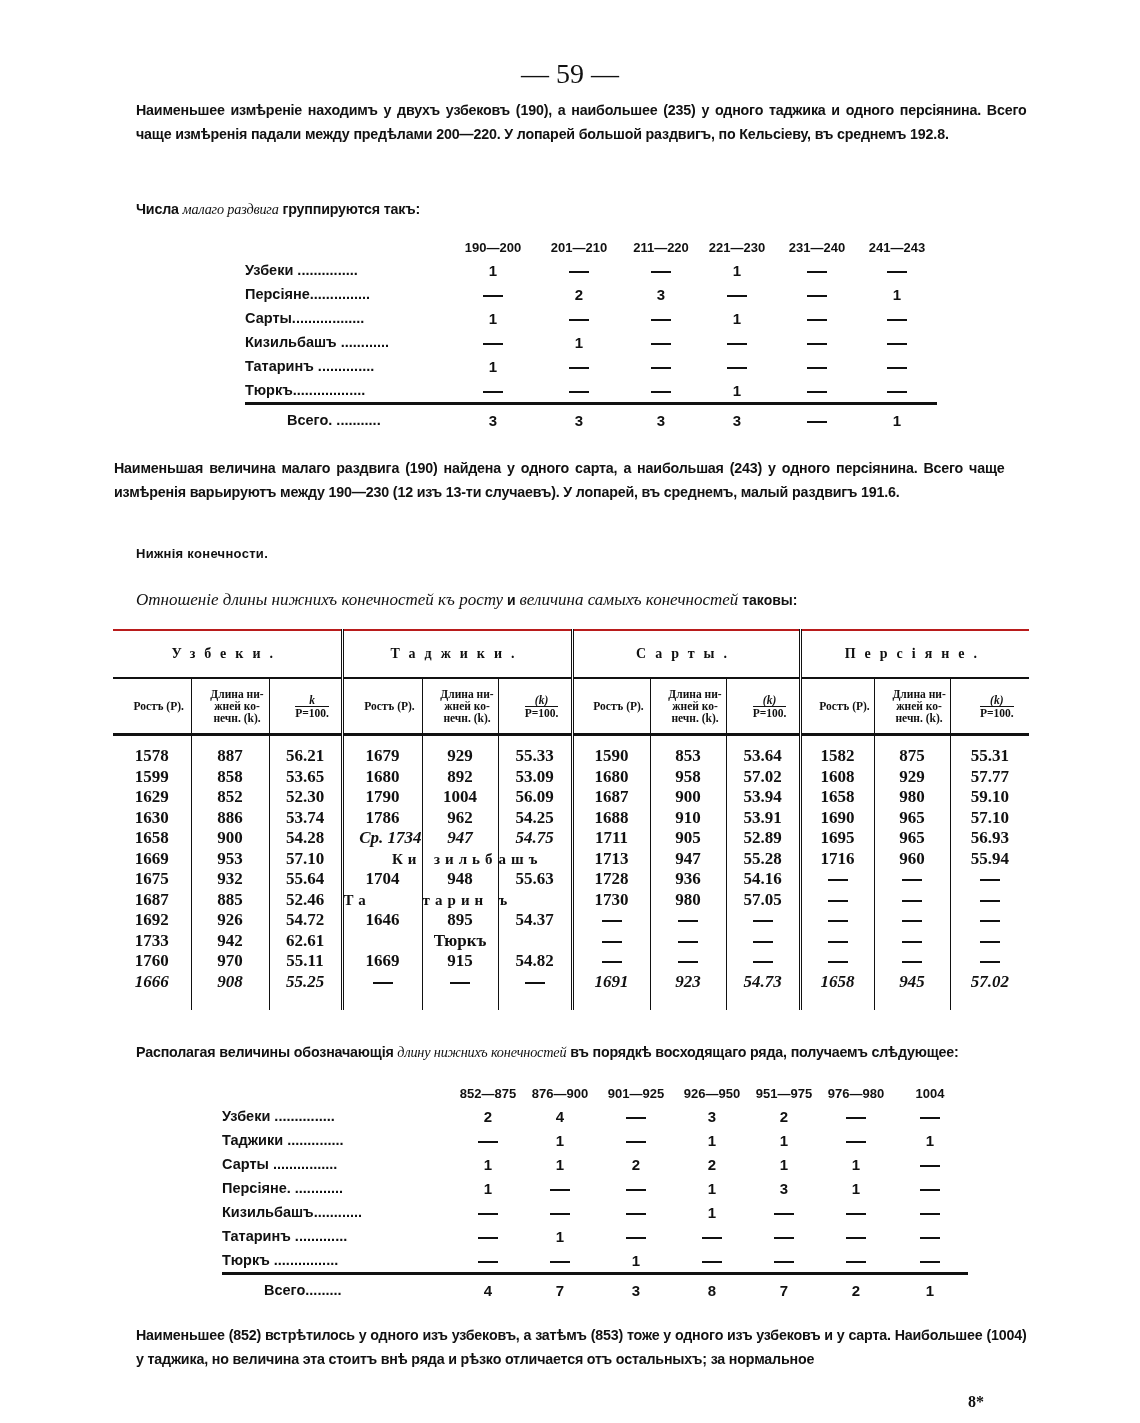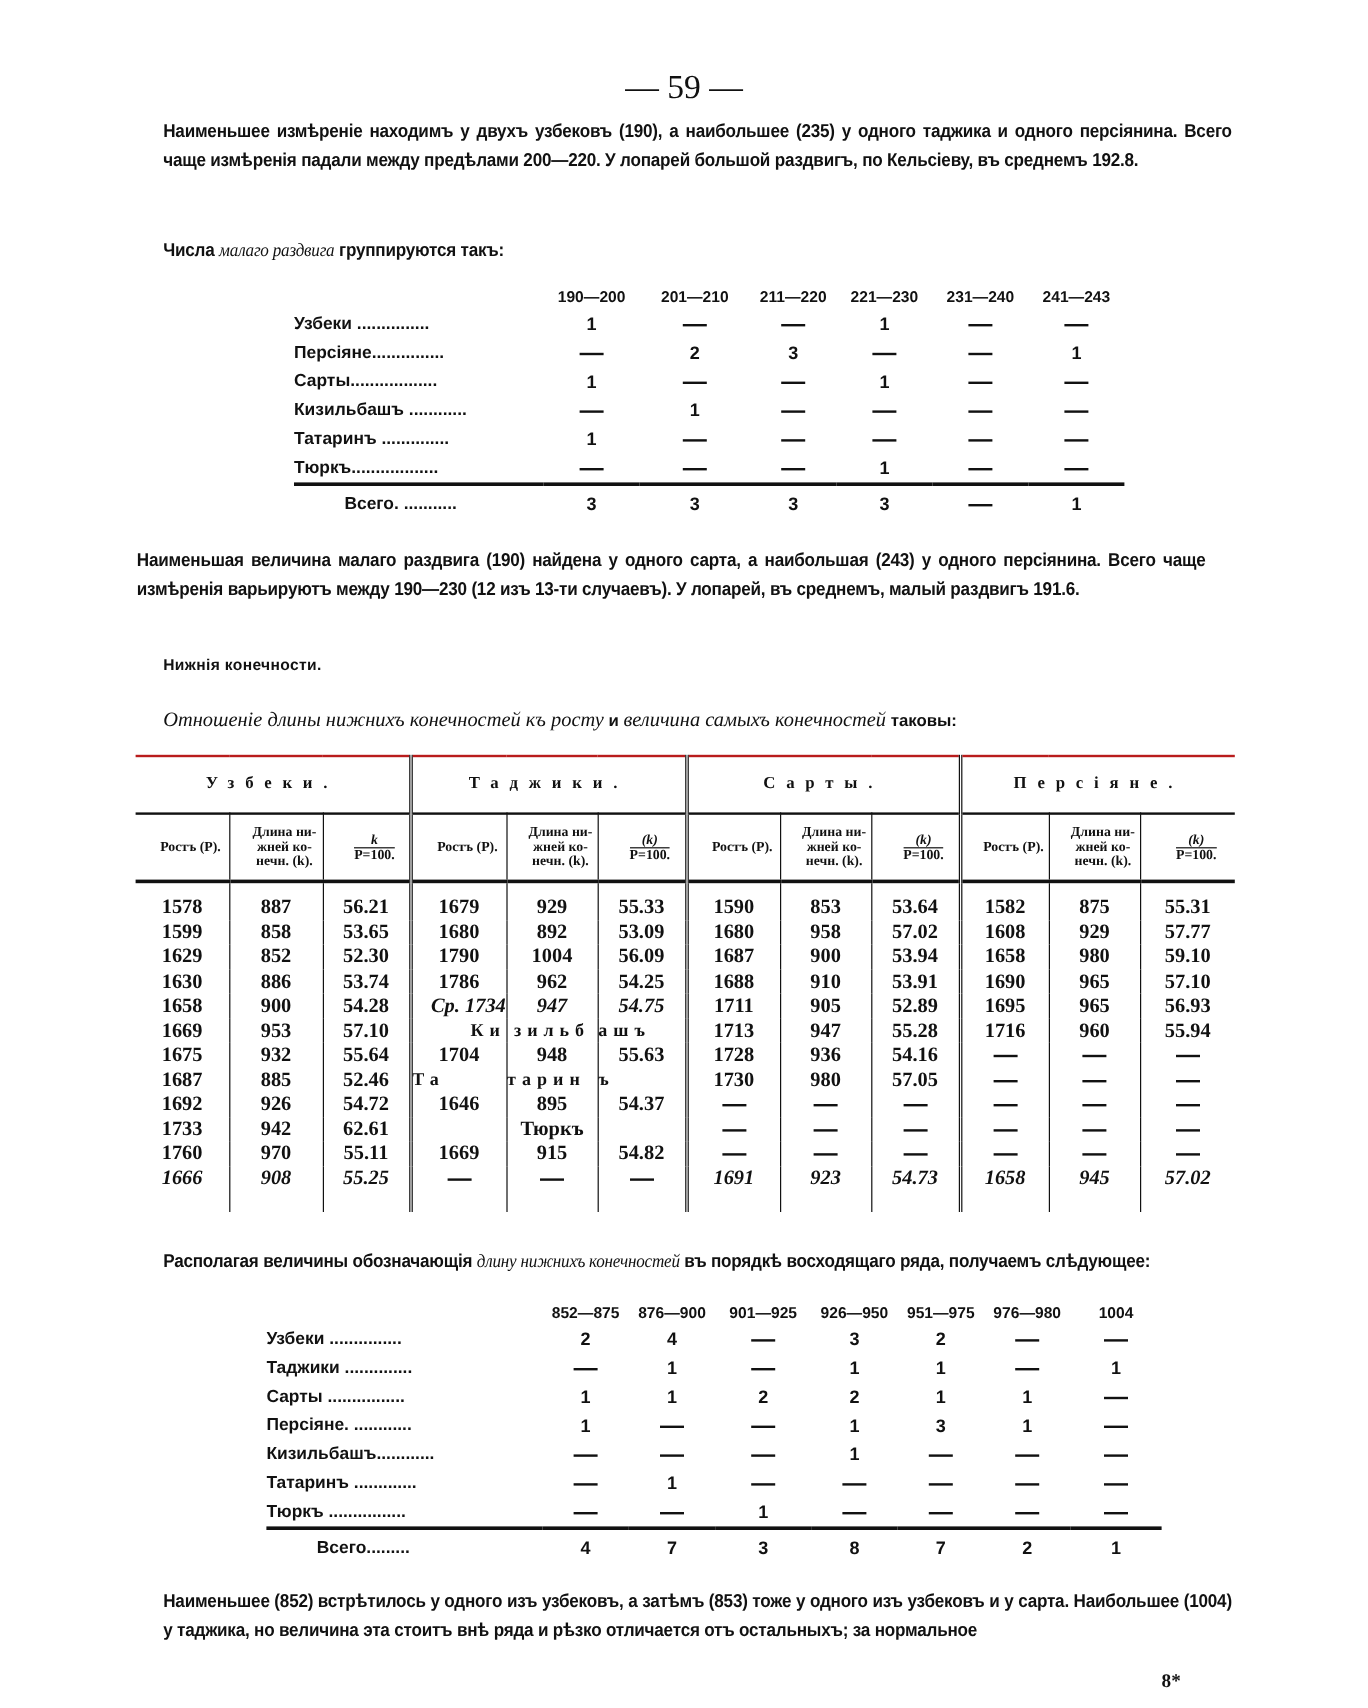--- a/index.html
+++ b/index.html
@@ -245,21 +245,21 @@
         <td class="vl">52.89</td>
         <td class="vd">1695</td>
         <td class="vl">965</td>
         <td class="vl">56.93</td>
       </tr>
       <tr>
         <td class="">1669</td>
         <td class="vl">953</td>
         <td class="vl">57.10</td>
         <td class="vd spread" style="text-align: right;">Ки</td>
-        <td class="vl spread" style="text-align: center;">зильб</td>
+        <td class="vl spread" style="text-align: right;">зильб</td>
         <td class="vl spread" style="text-align: left;">ашъ</td>
         <td class="vd">1713</td>
         <td class="vl">947</td>
         <td class="vl">55.28</td>
         <td class="vd">1716</td>
         <td class="vl">960</td>
         <td class="vl">55.94</td>
       </tr>
       <tr>
         <td class="">1675</td>

